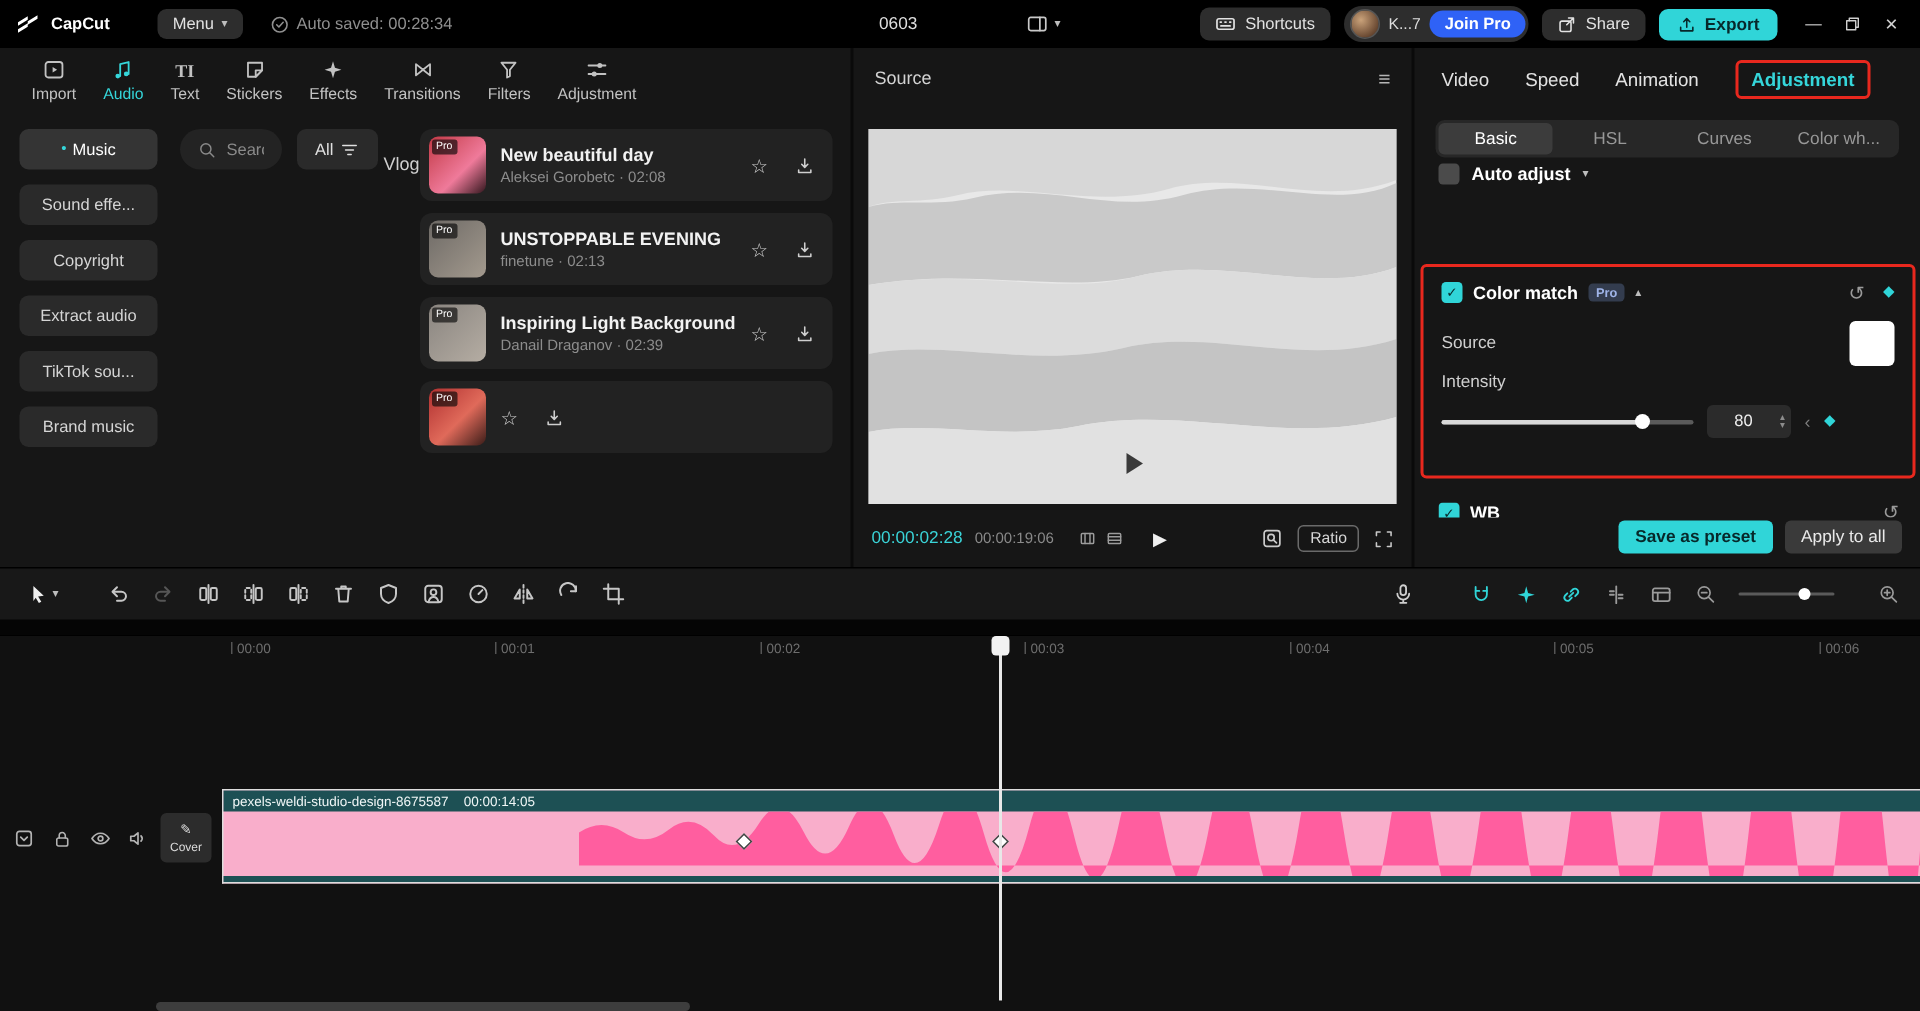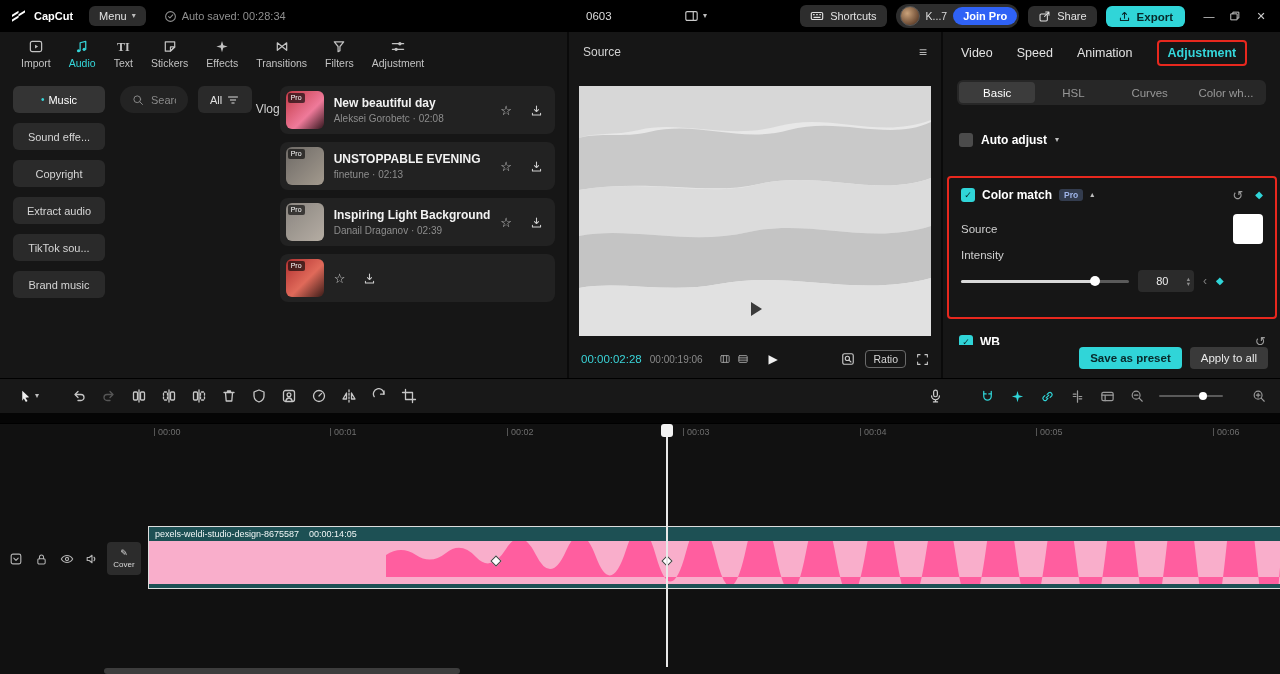--- a/index.html
+++ b/index.html
@@ -6,21 +6,21 @@
 html,body{width:1280px;height:674px;overflow:hidden;background:#000;
   font-family:"Liberation Sans","DejaVu Sans",sans-serif;color:#e6e6e6}
 #app{position:relative;width:1280px;height:522px;background:#050505}
 svg{display:block}
 svg.sic{fill:none;stroke:currentColor;stroke-width:1.3;stroke-linecap:round;stroke-linejoin:round}
 
 
 .titlebar{position:absolute;top:0;left:0;right:0;height:32px;background:#000;display:flex;align-items:center;padding:0 6px;z-index:10}
 .tb-left{display:flex;align-items:center;gap:8px;padding-left:4px}
 .app-name{font-size:11px;font-weight:bold;color:#fff}
-.menu-btn{display:flex;align-items:center;gap:5px;background:#2d2d2d;border-radius:6px;padding:4px 10px;font-size:11px;color:#e2e2e2;margin-left:8px}
+.menu-btn{display:flex;align-items:center;gap:5px;background:#2d2d2d;border-radius:6px;padding:4px 10px;font-size:11px;color:#e2e2e2;margin-left:24px}
 .caret{font-size:8px;color:#bdbdbd;line-height:1}
 .autosave{display:flex;align-items:center;gap:5px;color:#8f8f8f;font-size:11px;margin-left:10px}
 .tb-center-title{position:absolute;left:586px;top:0;height:32px;display:flex;align-items:center;font-size:11.5px;color:#dedede}
 .tb-layout{position:absolute;left:684px;top:0;height:32px;display:flex;align-items:center;gap:4px;color:#c9c9c9}
 .tb-right{margin-left:auto;display:flex;align-items:center;gap:9px}
 .tb-btn{display:flex;align-items:center;gap:6px;background:#2d2d2d;border-radius:6px;padding:4px 10px;font-size:11px;color:#e2e2e2}
 .account{display:flex;align-items:center;gap:6px;background:#2d2d2d;border-radius:13px;padding:2px 2px 2px 4px}
 .avatar{width:20px;height:20px;border-radius:50%;background:radial-gradient(circle at 35% 35%,#caa27a,#6b4a33 70%,#3a2a1f);border:1px solid #555}
 .user-label{font-size:10.5px;color:#ddd}
 .join-pro{background:#2f62f6;color:#fff;font-size:11px;font-weight:bold;border-radius:11px;padding:3px 10px}
@@ -77,21 +77,21 @@
 .pc-right{margin-left:auto;display:flex;align-items:center;gap:10px;color:#c9c9c9}
 .ratio-btn{border:1px solid #6a6a6a;border-radius:4px;padding:2px 7px;font-size:10.5px;color:#d6d6d6}
 
 
 .adjust-tabs{height:42px;display:flex;align-items:center;gap:24px;padding:0 18px;font-size:12.5px;color:#e3e3e3}
 .atab{cursor:default}
 .atab-annotated{color:#35d6da;border:2px solid #e8281e;border-radius:4px;padding:4px 9px;font-weight:bold}
 .subtabs{margin:6px 14px 0;background:#272727;border-radius:6px;height:25px;display:flex;padding:2px}
 .subtab{flex:1;display:flex;align-items:center;justify-content:center;font-size:11.5px;color:#989898;border-radius:4px}
 .subtab.active{background:#3c3c3c;color:#fff}
-.auto-row{margin:28px 16px 0;display:flex;align-items:center;gap:8px}
+.auto-row{margin:4px 16px 0;display:flex;align-items:center;gap:8px}
 .checkbox{width:14px;height:14px;border-radius:3px;background:#4b4b4b;flex:none;display:flex;align-items:center;justify-content:center;font-size:9px;color:transparent}
 .checkbox.checked{background:#30d5d8;color:#082b2c;font-weight:bold}
 .bold-label{font-size:12px;font-weight:bold;color:#fff}
 .cm-box{position:absolute;left:4px;top:144px;width:330px;height:143px;border:2px solid #e8281e;border-radius:4px;padding:10px 12px}
 .cm-head{display:flex;align-items:center;gap:7px}
 .pro-badge{background:#333c4e;color:#9fb4e8;font-size:8.5px;font-weight:bold;padding:1px 5px;border-radius:3px}
 .cm-right{margin-left:auto;display:flex;align-items:center;gap:12px}
 .reset-icon{color:#9a9a9a;font-size:13px;line-height:1}
 .kf-diamond{color:#30d5d8;font-size:10px;line-height:1}
 .source-row{display:flex;align-items:center;justify-content:space-between;margin-top:12px}

